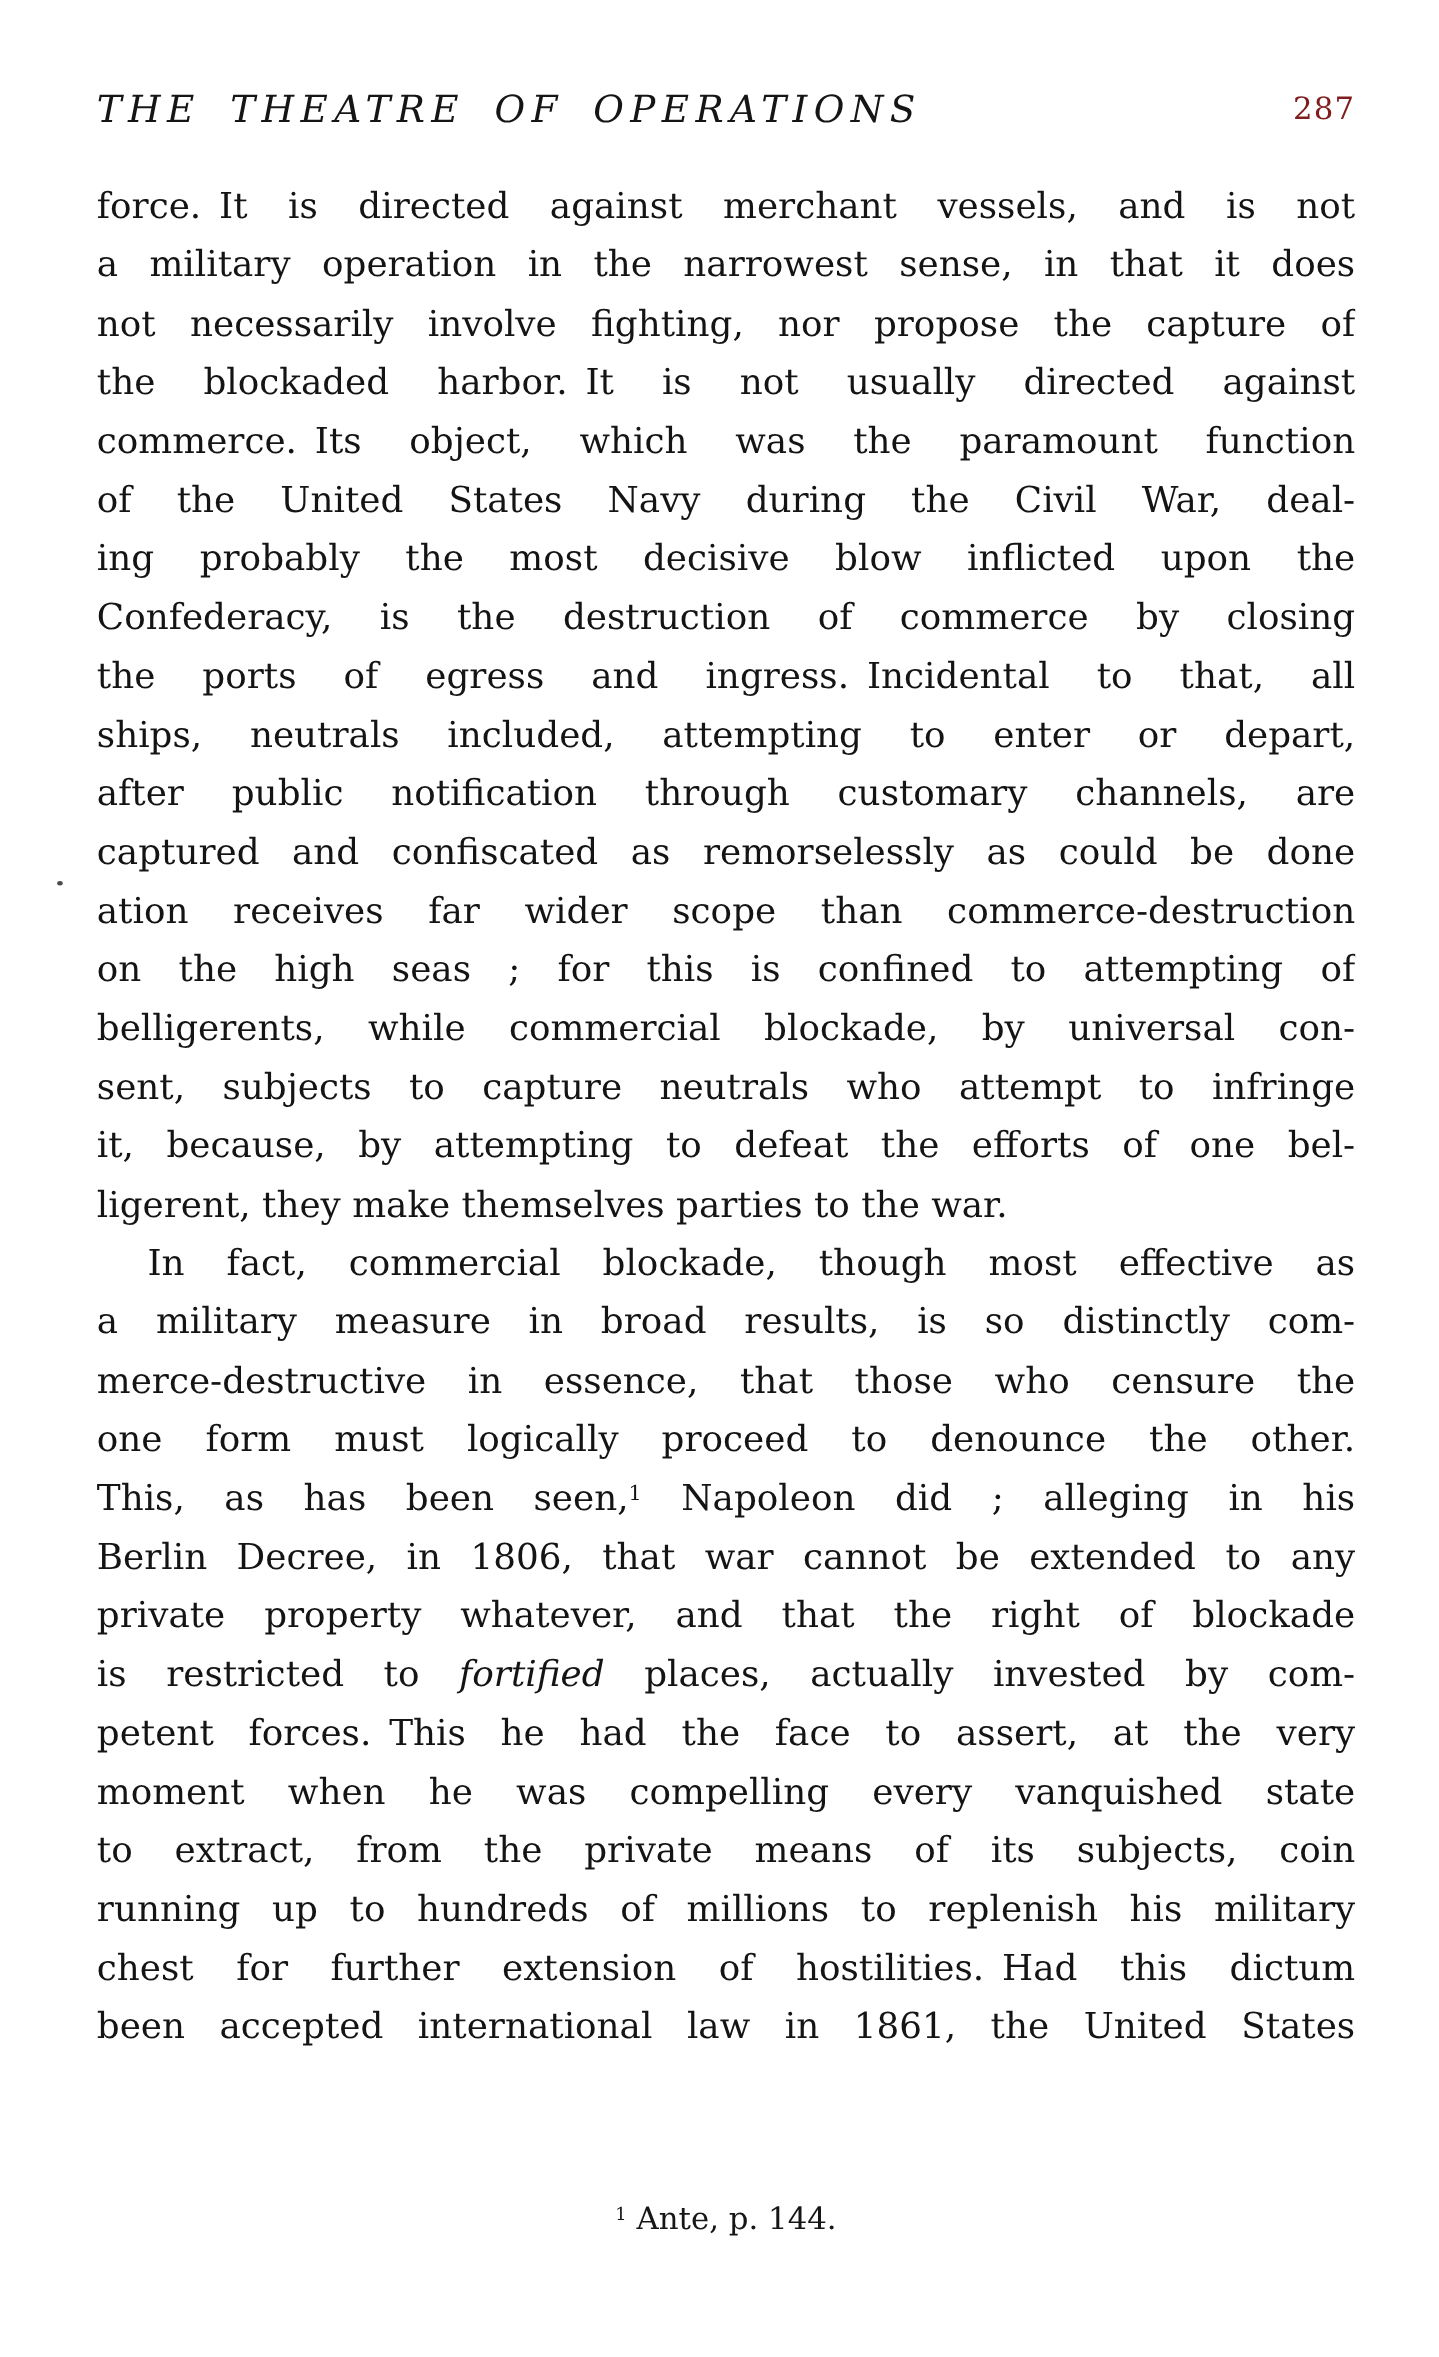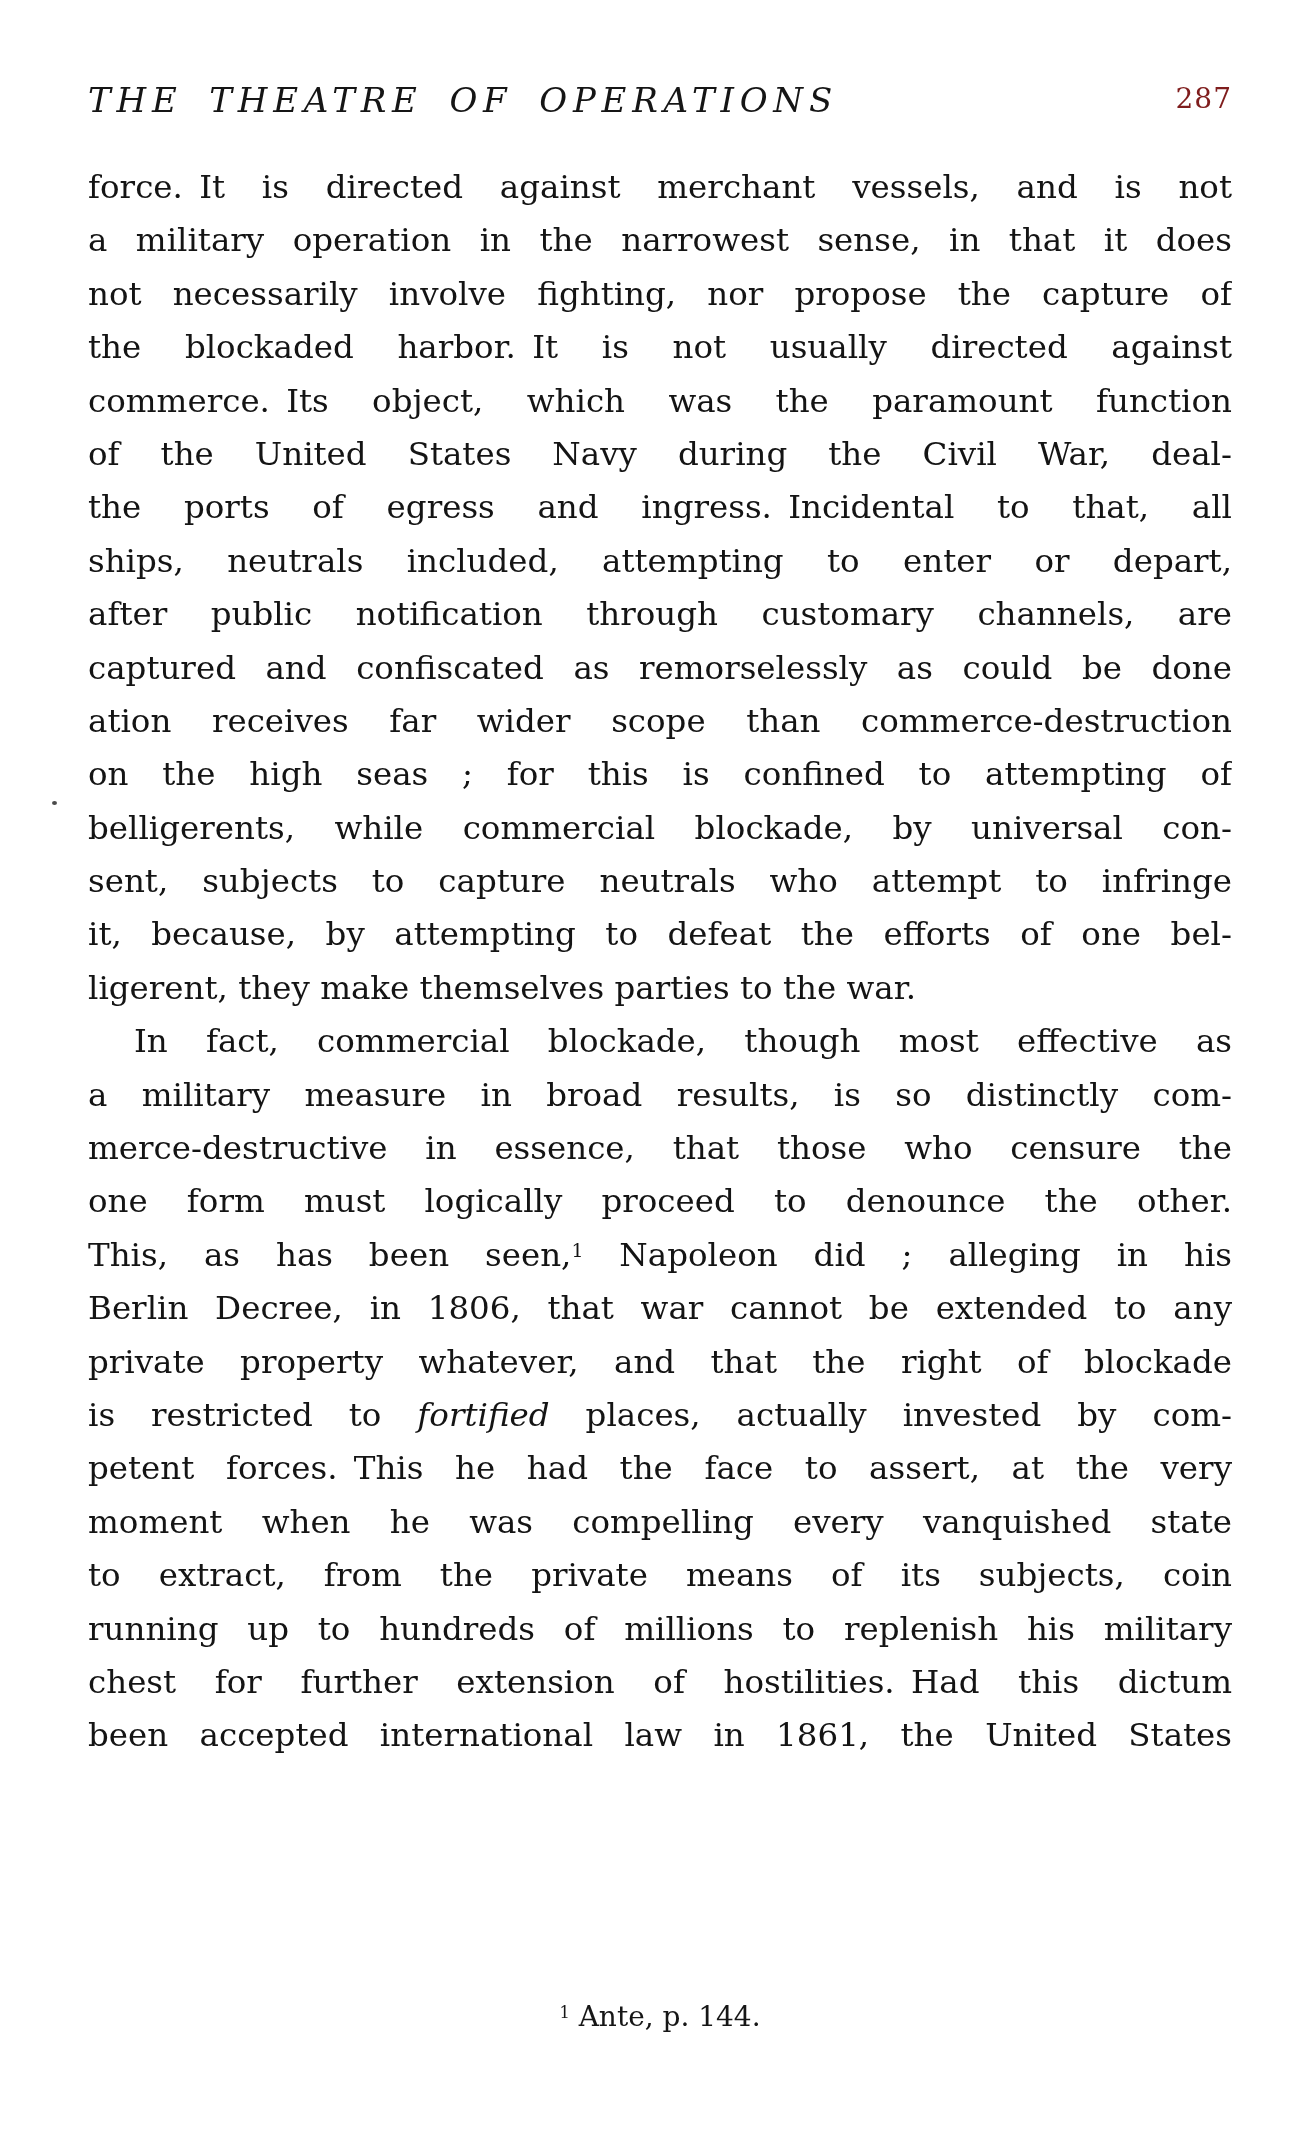--- a/index.html
+++ b/index.html
@@ -104,20 +104,22 @@
     <div class="page-number">287</div>
   </div>
 
   <div class="body-text">
       <div class="line">force. It is directed against merchant vessels, and is not</div>
       <div class="line">a military operation in the narrowest sense, in that it does</div>
       <div class="line">not necessarily involve fighting, nor propose the capture of</div>
       <div class="line">the blockaded harbor. It is not usually directed against</div>
       <div class="line">commerce. Its object, which was the paramount function</div>
       <div class="line">of the United States Navy during the Civil War, deal-</div>
+      <div class="line">ing probably the most decisive blow inflicted upon the</div>
+      <div class="line">Confederacy, is the destruction of commerce by closing</div>
       <div class="line">the ports of egress and ingress. Incidental to that, all</div>
       <div class="line">ships, neutrals included, attempting to enter or depart,</div>
       <div class="line">after public notification through customary channels, are</div>
       <div class="line">captured and confiscated as remorselessly as could be done</div>
       <div class="line">ation receives far wider scope than commerce-destruction</div>
       <div class="line">on the high seas ; for this is confined to attempting of</div>
       <div class="line">belligerents, while commercial blockade, by universal con-</div>
       <div class="line">sent, subjects to capture neutrals who attempt to infringe</div>
       <div class="line">it, because, by attempting to defeat the efforts of one bel-</div>
       <div class="line endline">ligerent, they make themselves parties to the war.</div>

